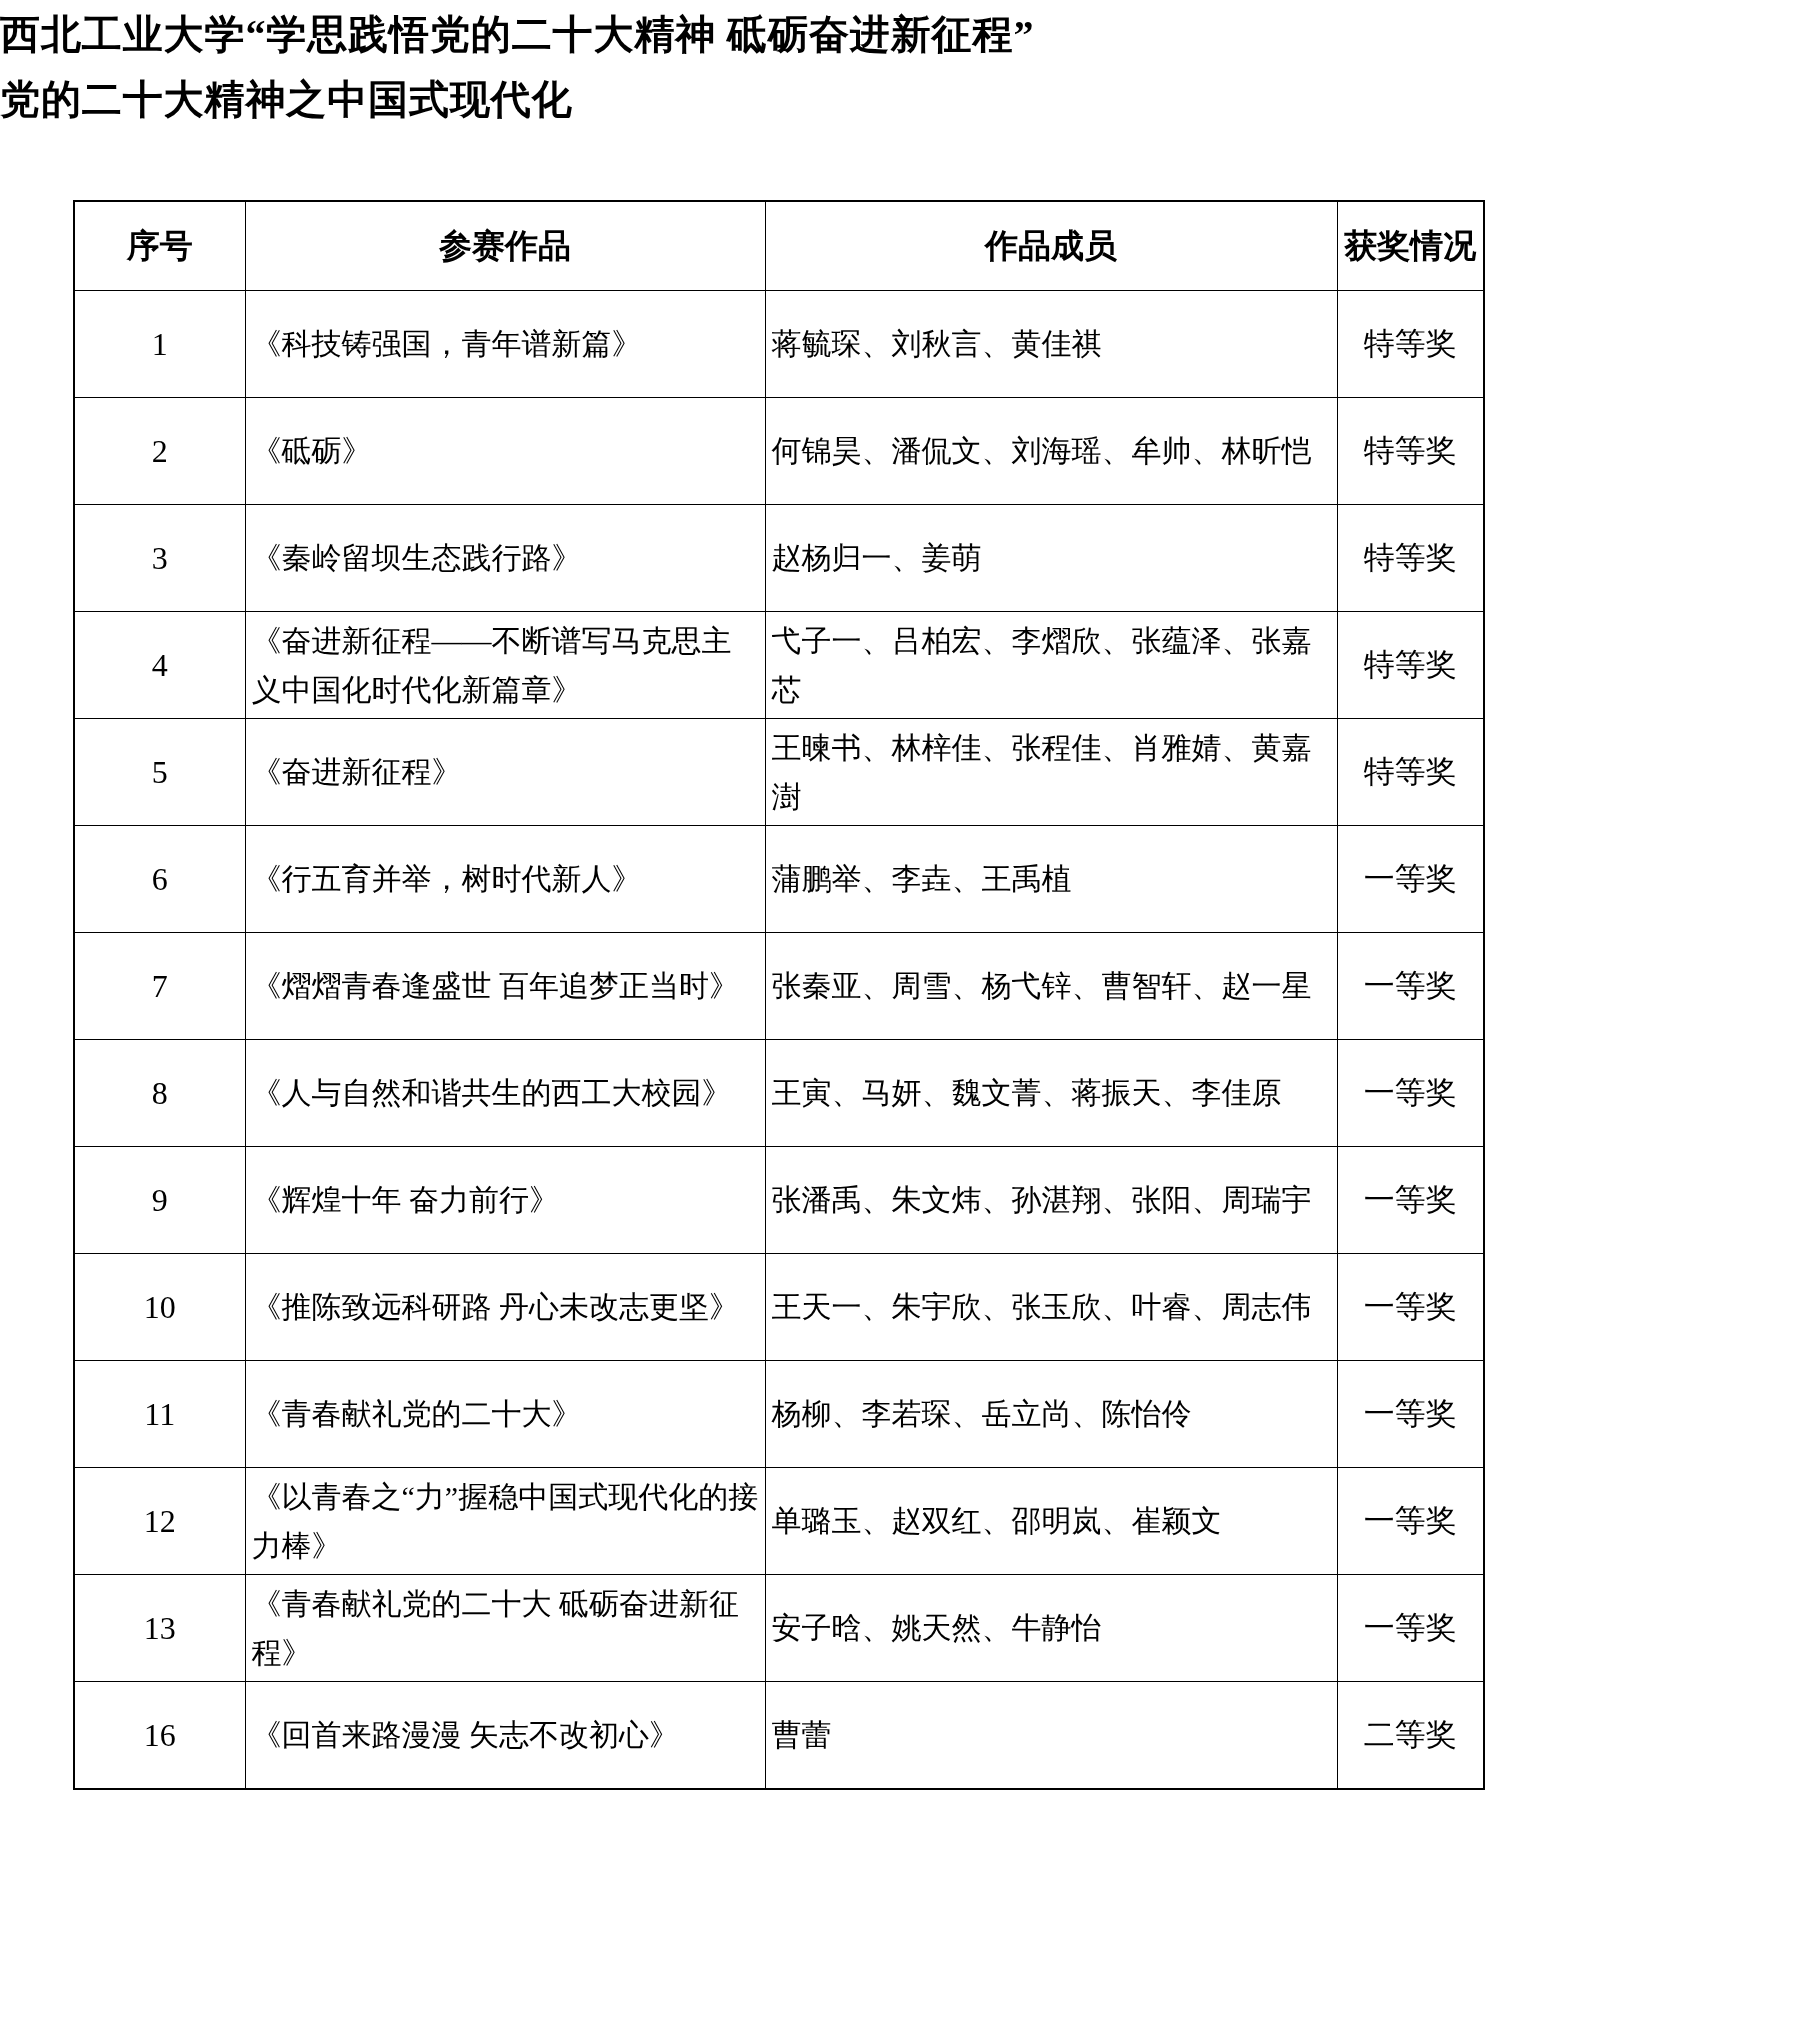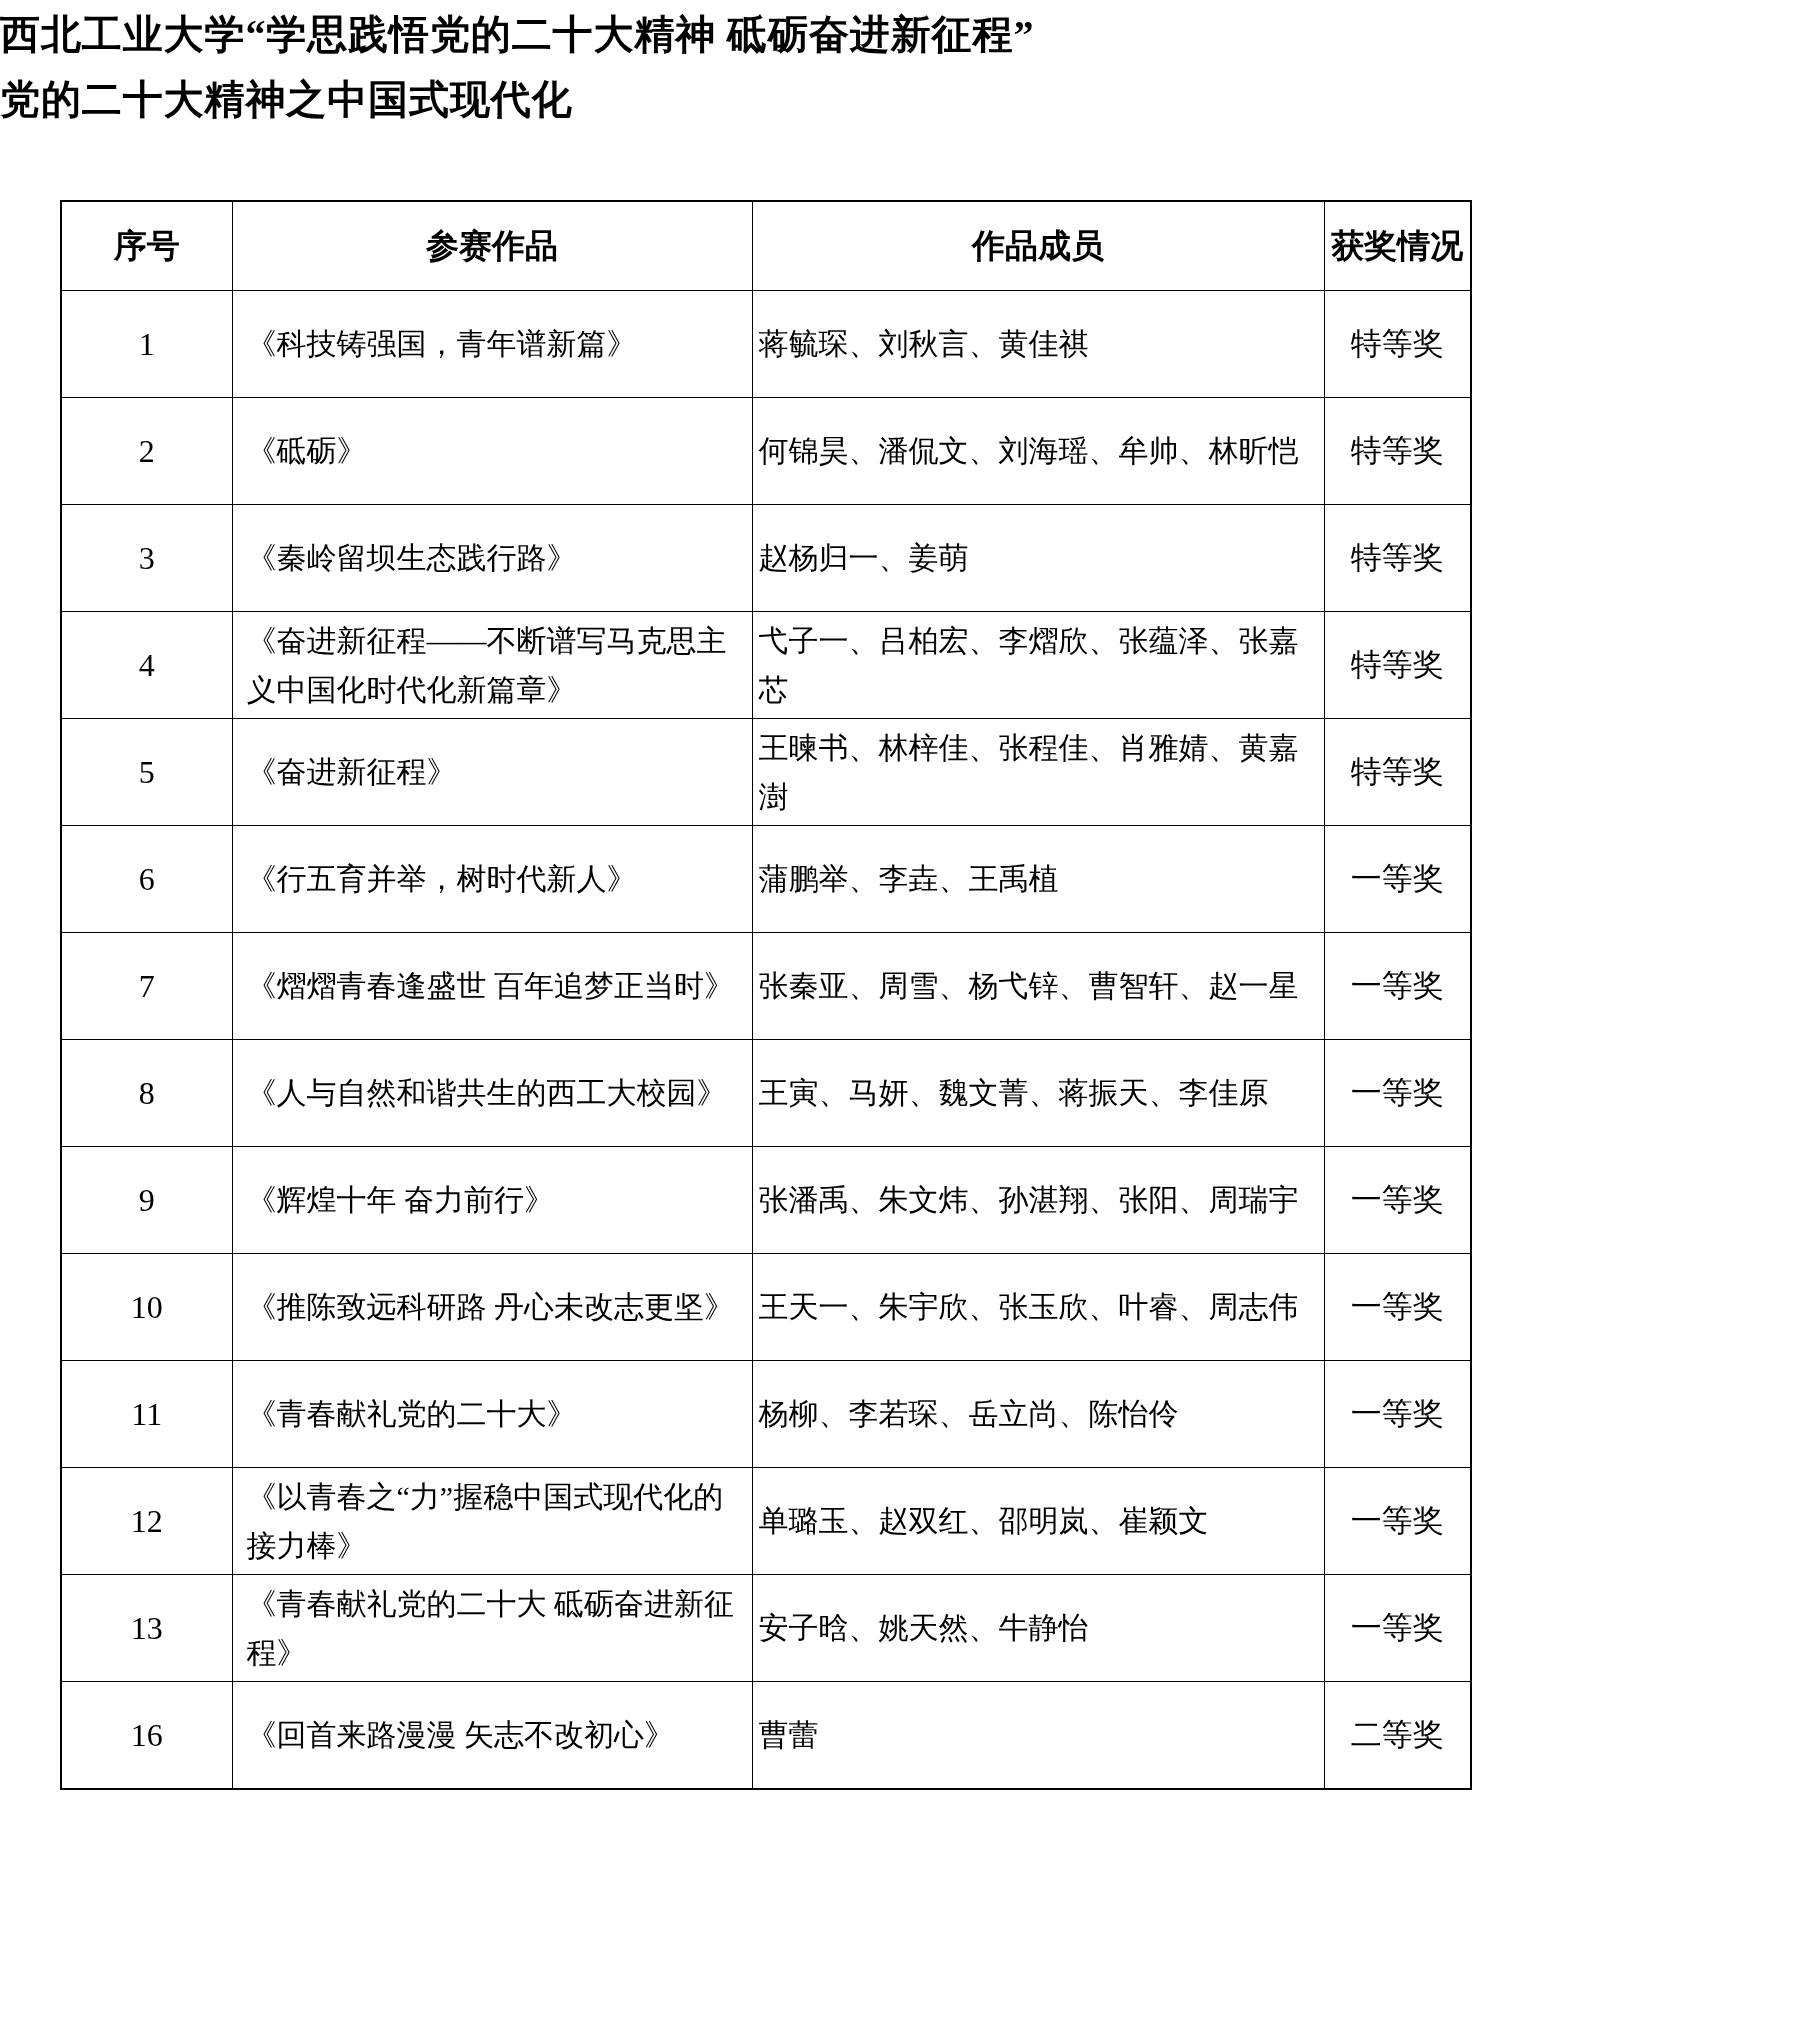--- a/index.html
+++ b/index.html
@@ -27,21 +27,21 @@
     line-height: 58px;
     white-space: nowrap;
     letter-spacing: 0.9px;
     font-family: "Liberation Serif", "DejaVu Serif", serif;
   }
   .title-line.second {
     margin-top: 7px;
   }
   table.awards {
     position: absolute;
-    left: 60px;
+    left: 73px;
     top: 200px;
     width: 1411px;
     border-collapse: collapse;
     table-layout: fixed;
     border: 2.6px solid #000;
   }
   col.c-no     { width: 171px; }
   col.c-work   { width: 520px; }
   col.c-mem    { width: 572px; }
   col.c-award  { width: 147px; }
@@ -62,21 +62,21 @@
     height: 104px;
     font-size: 30px;
     line-height: 1.65;
   }
   td.cell-no {
     text-align: center;
     font-size: 32px;
   }
   td.cell-work {
     text-align: left;
-    padding: 0 14px;
+    padding: 0 6px;
   }
   td.cell-mem {
     text-align: left;
     padding: 0 6px;
   }
   td.cell-award {
     text-align: center;
     font-size: 31px;
   }
 </style>

